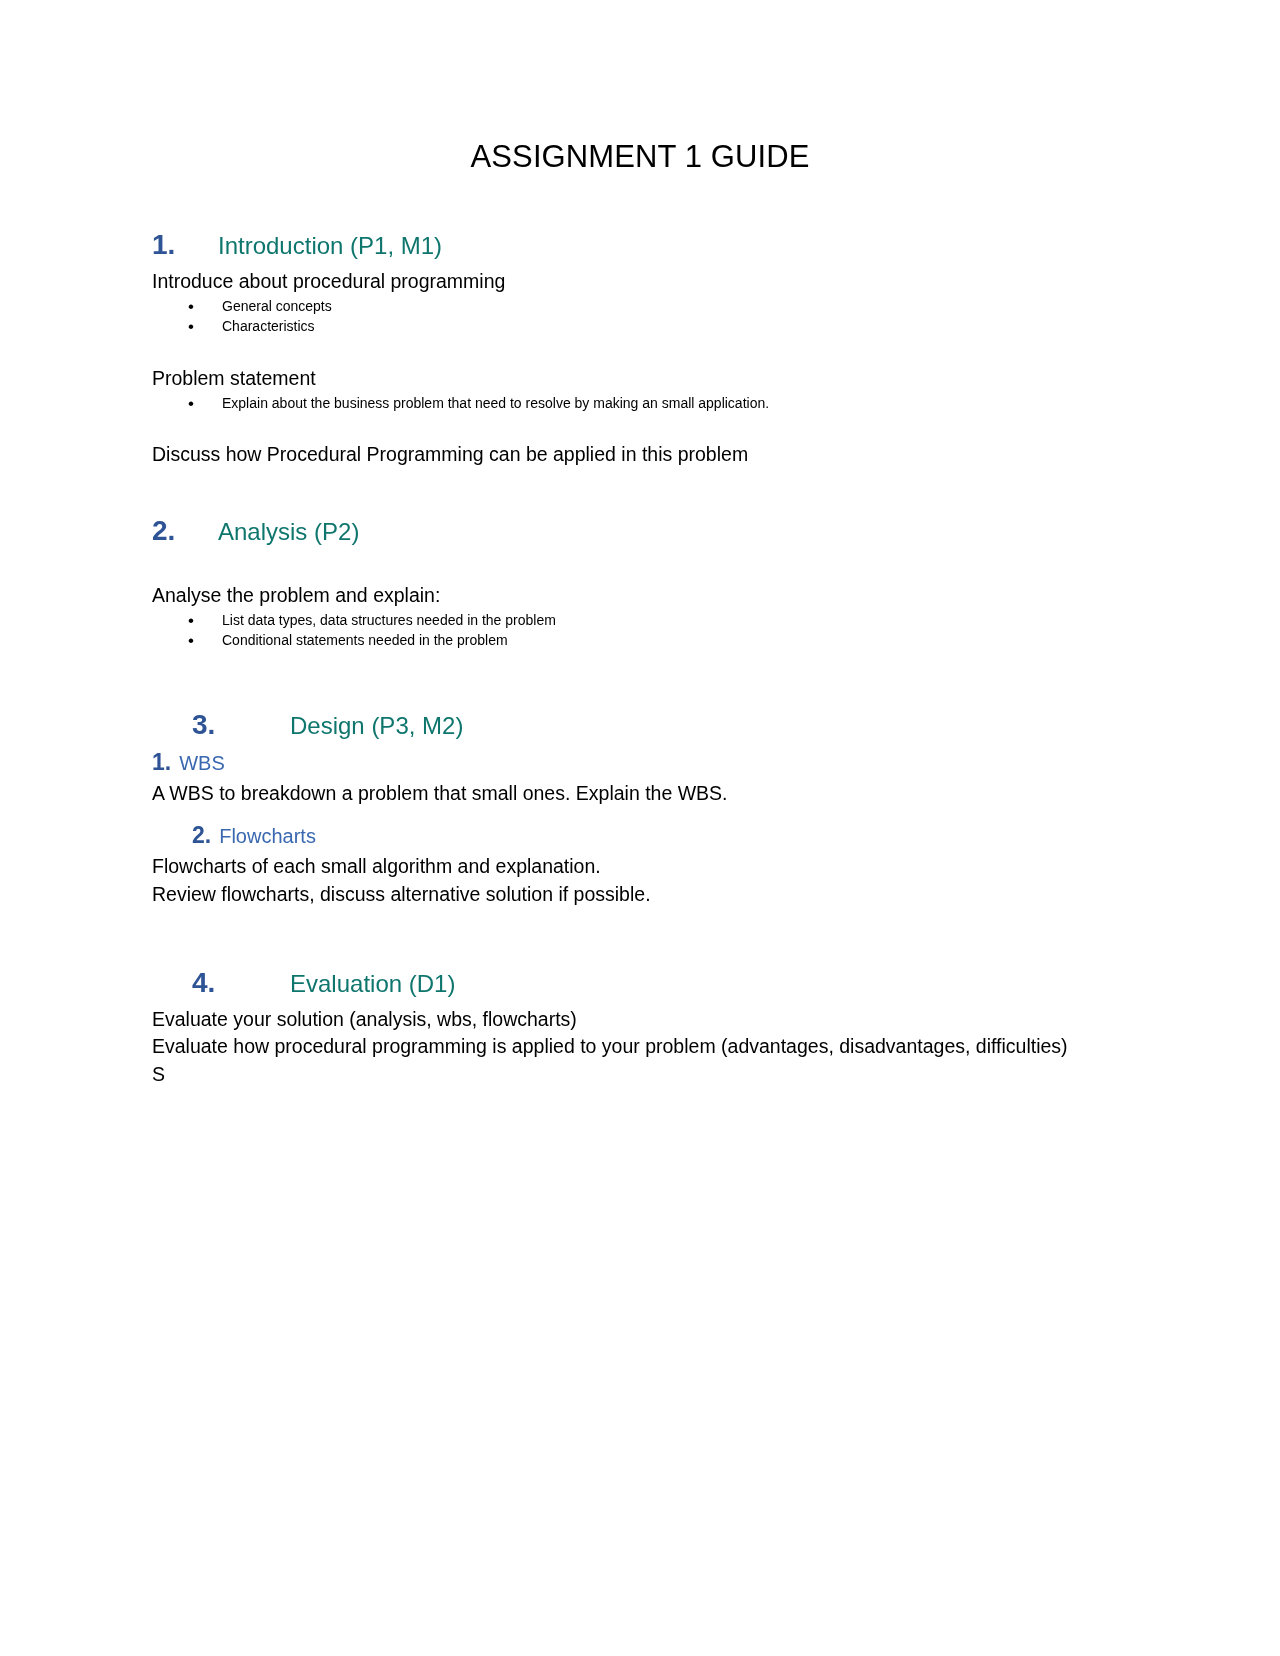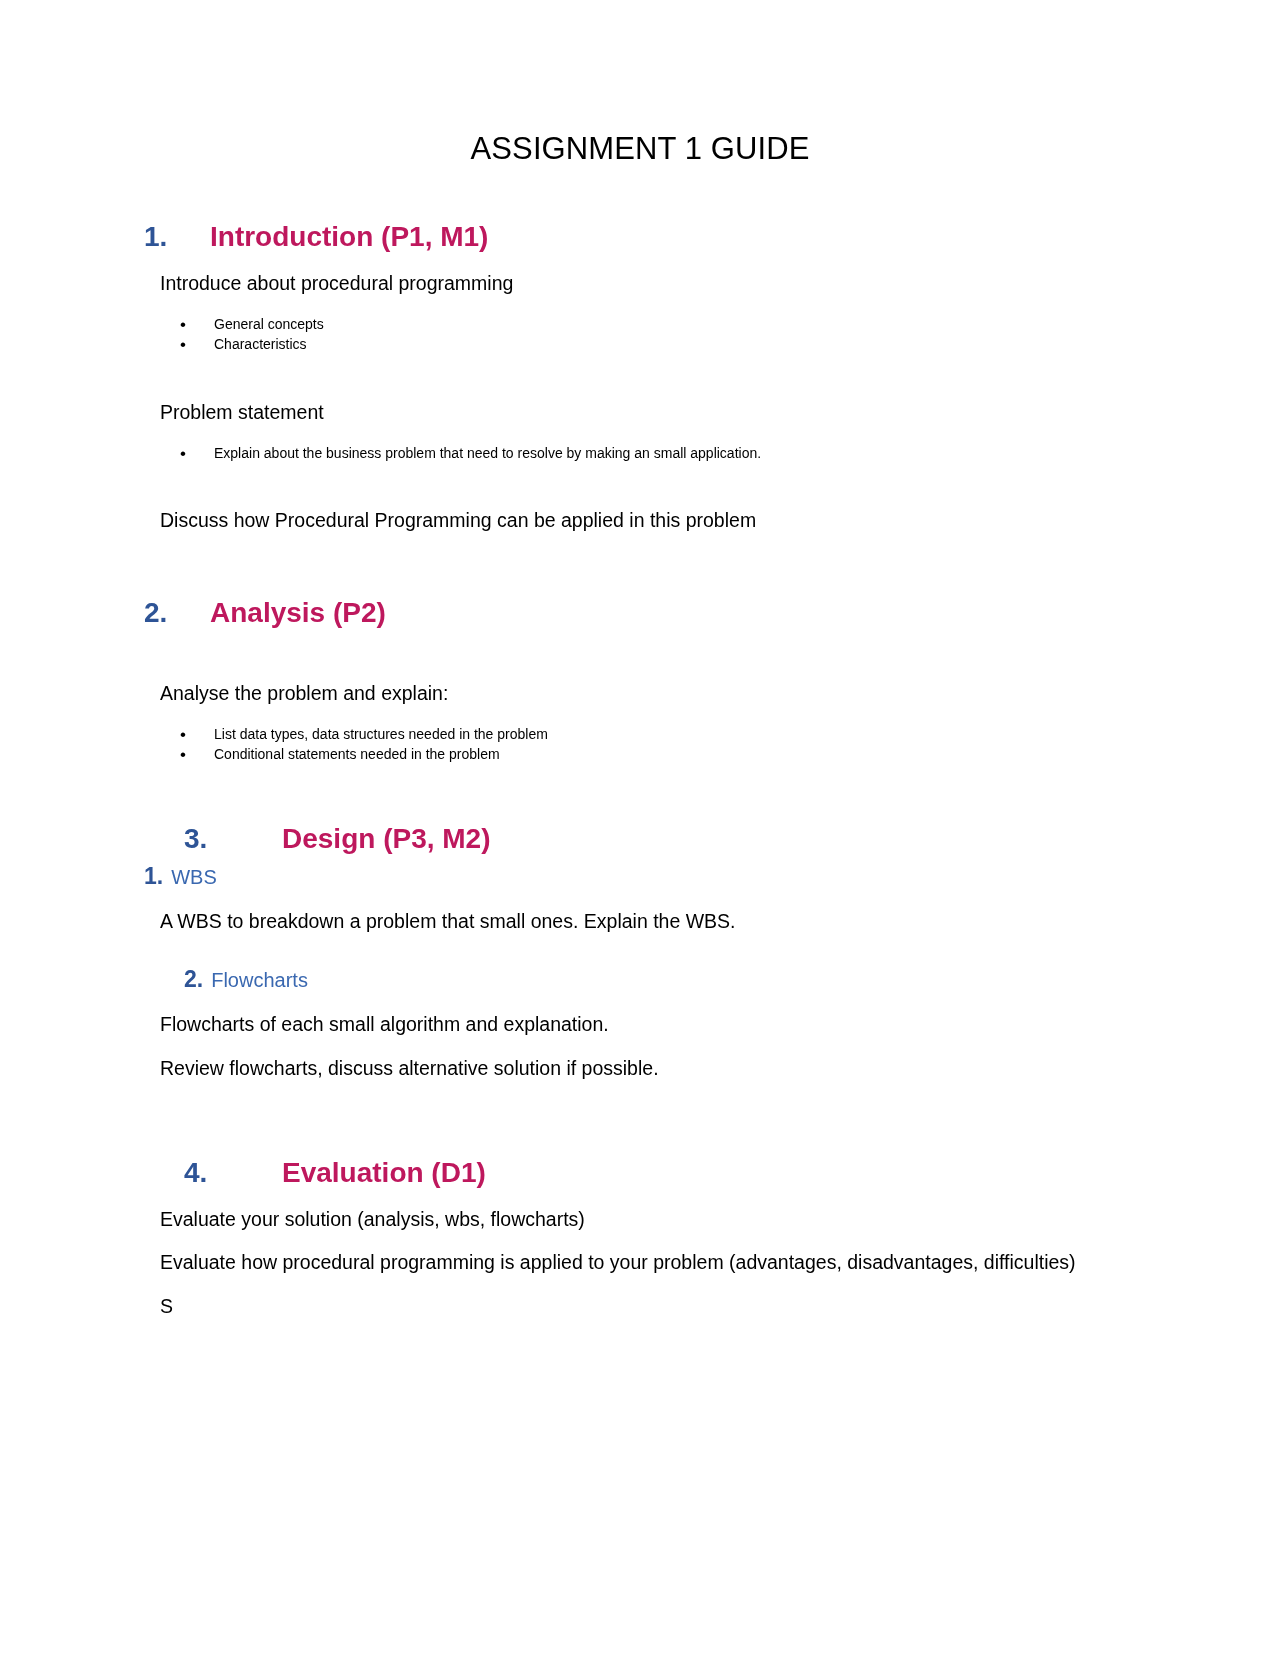--- a/index.html
+++ b/index.html
@@ -13,21 +13,21 @@
     font-family: "Liberation Sans", sans-serif;
     color: #000000;
     -webkit-font-smoothing: antialiased;
   }
   .page {
     position: relative;
     width: 1280px;
     min-height: 1656px;
     background: #ffffff;
     box-sizing: border-box;
-    padding: 0;
+    padding: 8px;
   }
   .doc-body {
     padding-left: 144px;
     padding-right: 120px;
     padding-top: 130px;
   }
 
   
   .doc-title {
     text-align: center;
@@ -48,23 +48,23 @@
     line-height: 1.25;
   }
   .h1row .num {
     color: #2E5496;
     font-weight: 700;
     font-size: 28px;
     min-width: 66px;
     flex: 0 0 auto;
   }
   .h1row .htext {
-    color: #be185d;
-    font-weight: 700;
-    font-size: 28px;
+    color: #0f766e;
+    font-weight: 400;
+    font-size: 24px;
   }
   .h1row.indent-1 {
     padding-left: 40px;
   }
   .h1row.indent-1 .num {
     min-width: 98px;
   }
 
   
   .h2row {
@@ -87,21 +87,21 @@
   }
   .h2row.indent-2 {
     padding-left: 40px;
   }
 
   
   .para {
     font-size: 19.5px;
     line-height: 1.42;
     color: #000000;
-    margin: 16px;
+    margin: 0;
     padding: 0;
   }
 
   
   ul.bullets {
     list-style: none;
     margin: 0;
     padding: 0;
   }
   ul.bullets > li {

